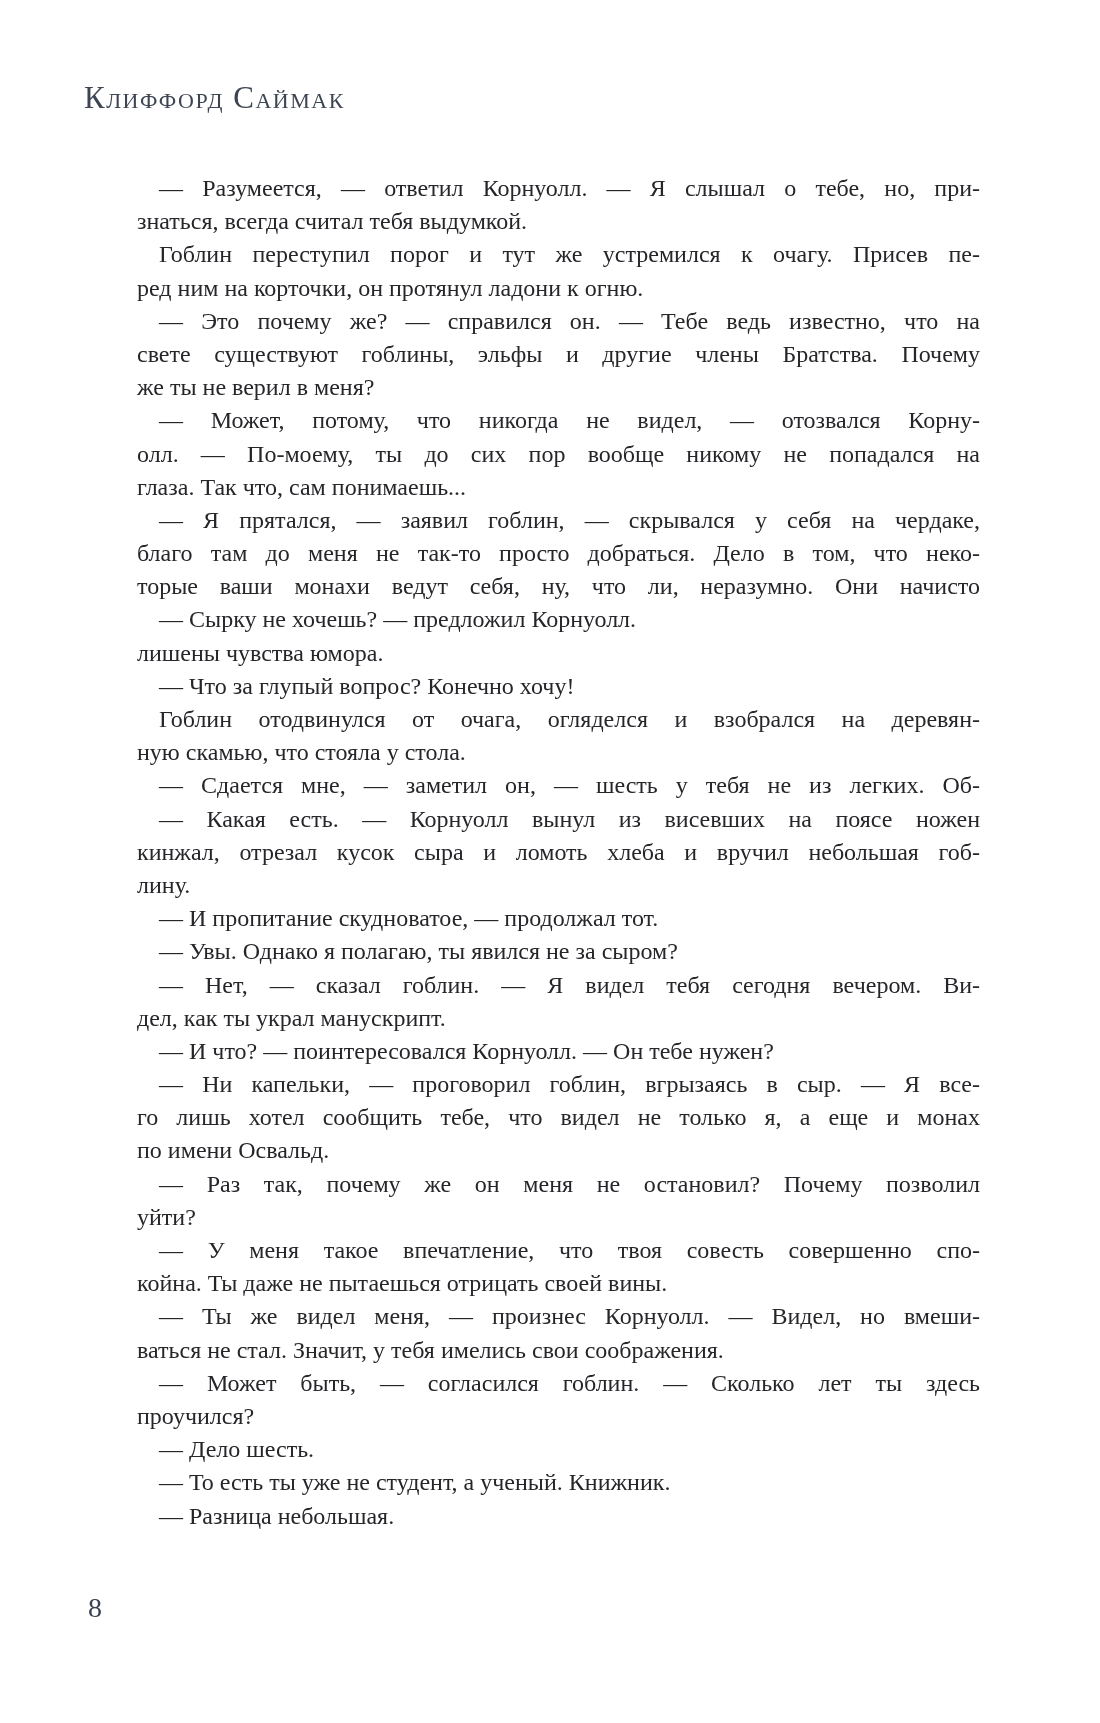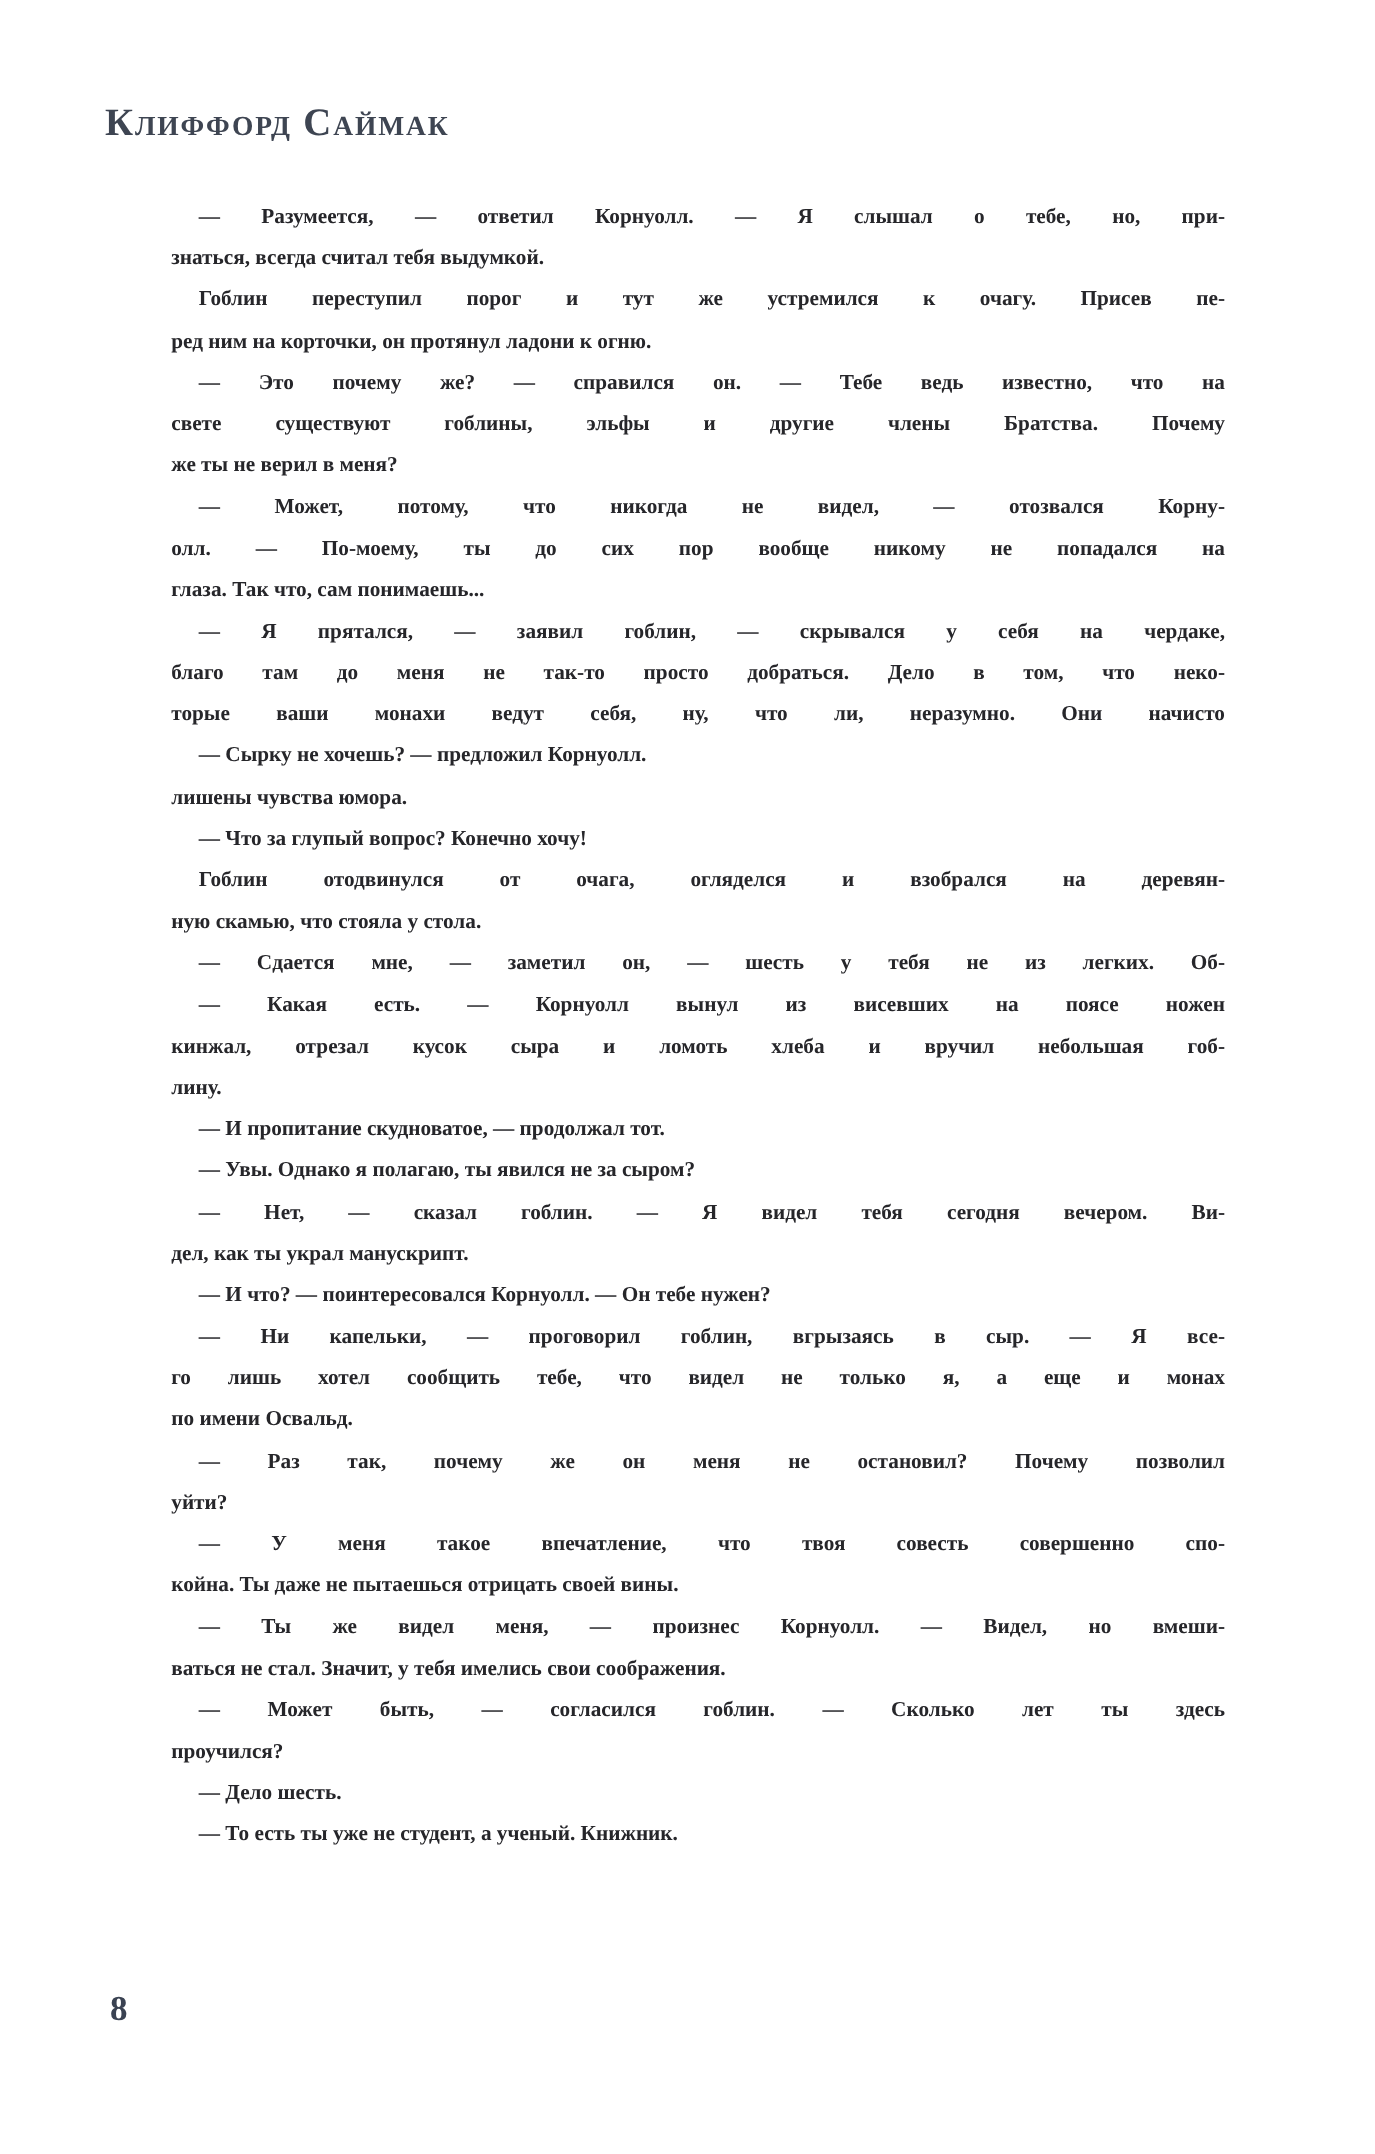--- a/index.html
+++ b/index.html
@@ -1,21 +1,21 @@
 <!DOCTYPE html>
 <html lang="ru" style="--background: #ffffff; --body-text: #26262a; --header-text: #3e4552; --page-number-text: #3a4252;"><head>
 <meta charset="utf-8">
 <style>
   :root{
     --background:#ffffff;
     --body-text:#26262a;
     --header-text:#3e4552;
     --page-number-text:#3a4252;
   }
-  *{margin:0;padding:0;box-sizing:border-box;font-weight:bold;}
+  *{margin:0;padding:0;box-sizing:border-box;}
   html,body{background:#e9e9e9;}
   body{font-family:"Liberation Serif", serif;}
   .page{
     position:relative;
     width:1100px;
     height:1723px;
     background:var(--background);
     overflow:hidden;
   }
   .running-header{
@@ -24,23 +24,23 @@
     top:80px;
     font-size:31px;
     font-variant:small-caps;
     letter-spacing:1.5px;
     color:var(--header-text);
     white-space:nowrap;
   }
   .body-text{
     position:absolute;
     left:137px;
-    top:156px;
+    top:172px;
     width:843px;
-    font-size:17px;
+    font-size:24px;
     line-height:33.2px;
     color:var(--body-text);
   }
   .line{
     text-align:justify;
     text-align-last:justify;
     text-justify:inter-word;
     height:33.2px;
     overflow:visible;
     white-space:normal;
@@ -99,16 +99,17 @@
       <div class="line first">— Раз так, почему же он меня не остановил? Почему позволил</div>
       <div class="line last">уйти?</div>
       <div class="line first">— У меня такое впечатление, что твоя совесть совершенно спо-</div>
       <div class="line last">койна. Ты даже не пытаешься отрицать своей вины.</div>
       <div class="line first">— Ты же видел меня, — произнес Корнуолл. — Видел, но вмеши-</div>
       <div class="line last">ваться не стал. Значит, у тебя имелись свои соображения.</div>
       <div class="line first">— Может быть, — согласился гоблин. — Сколько лет ты здесь</div>
       <div class="line last">проучился?</div>
       <div class="line first last">— Дело шесть.</div>
       <div class="line first last">— То есть ты уже не студент, а ученый. Книжник.</div>
+      <div class="line first last">— Разница небольшая.</div>
     </div>
 
   <div class="page-number">8</div>
 </div>
 
 </body></html>

